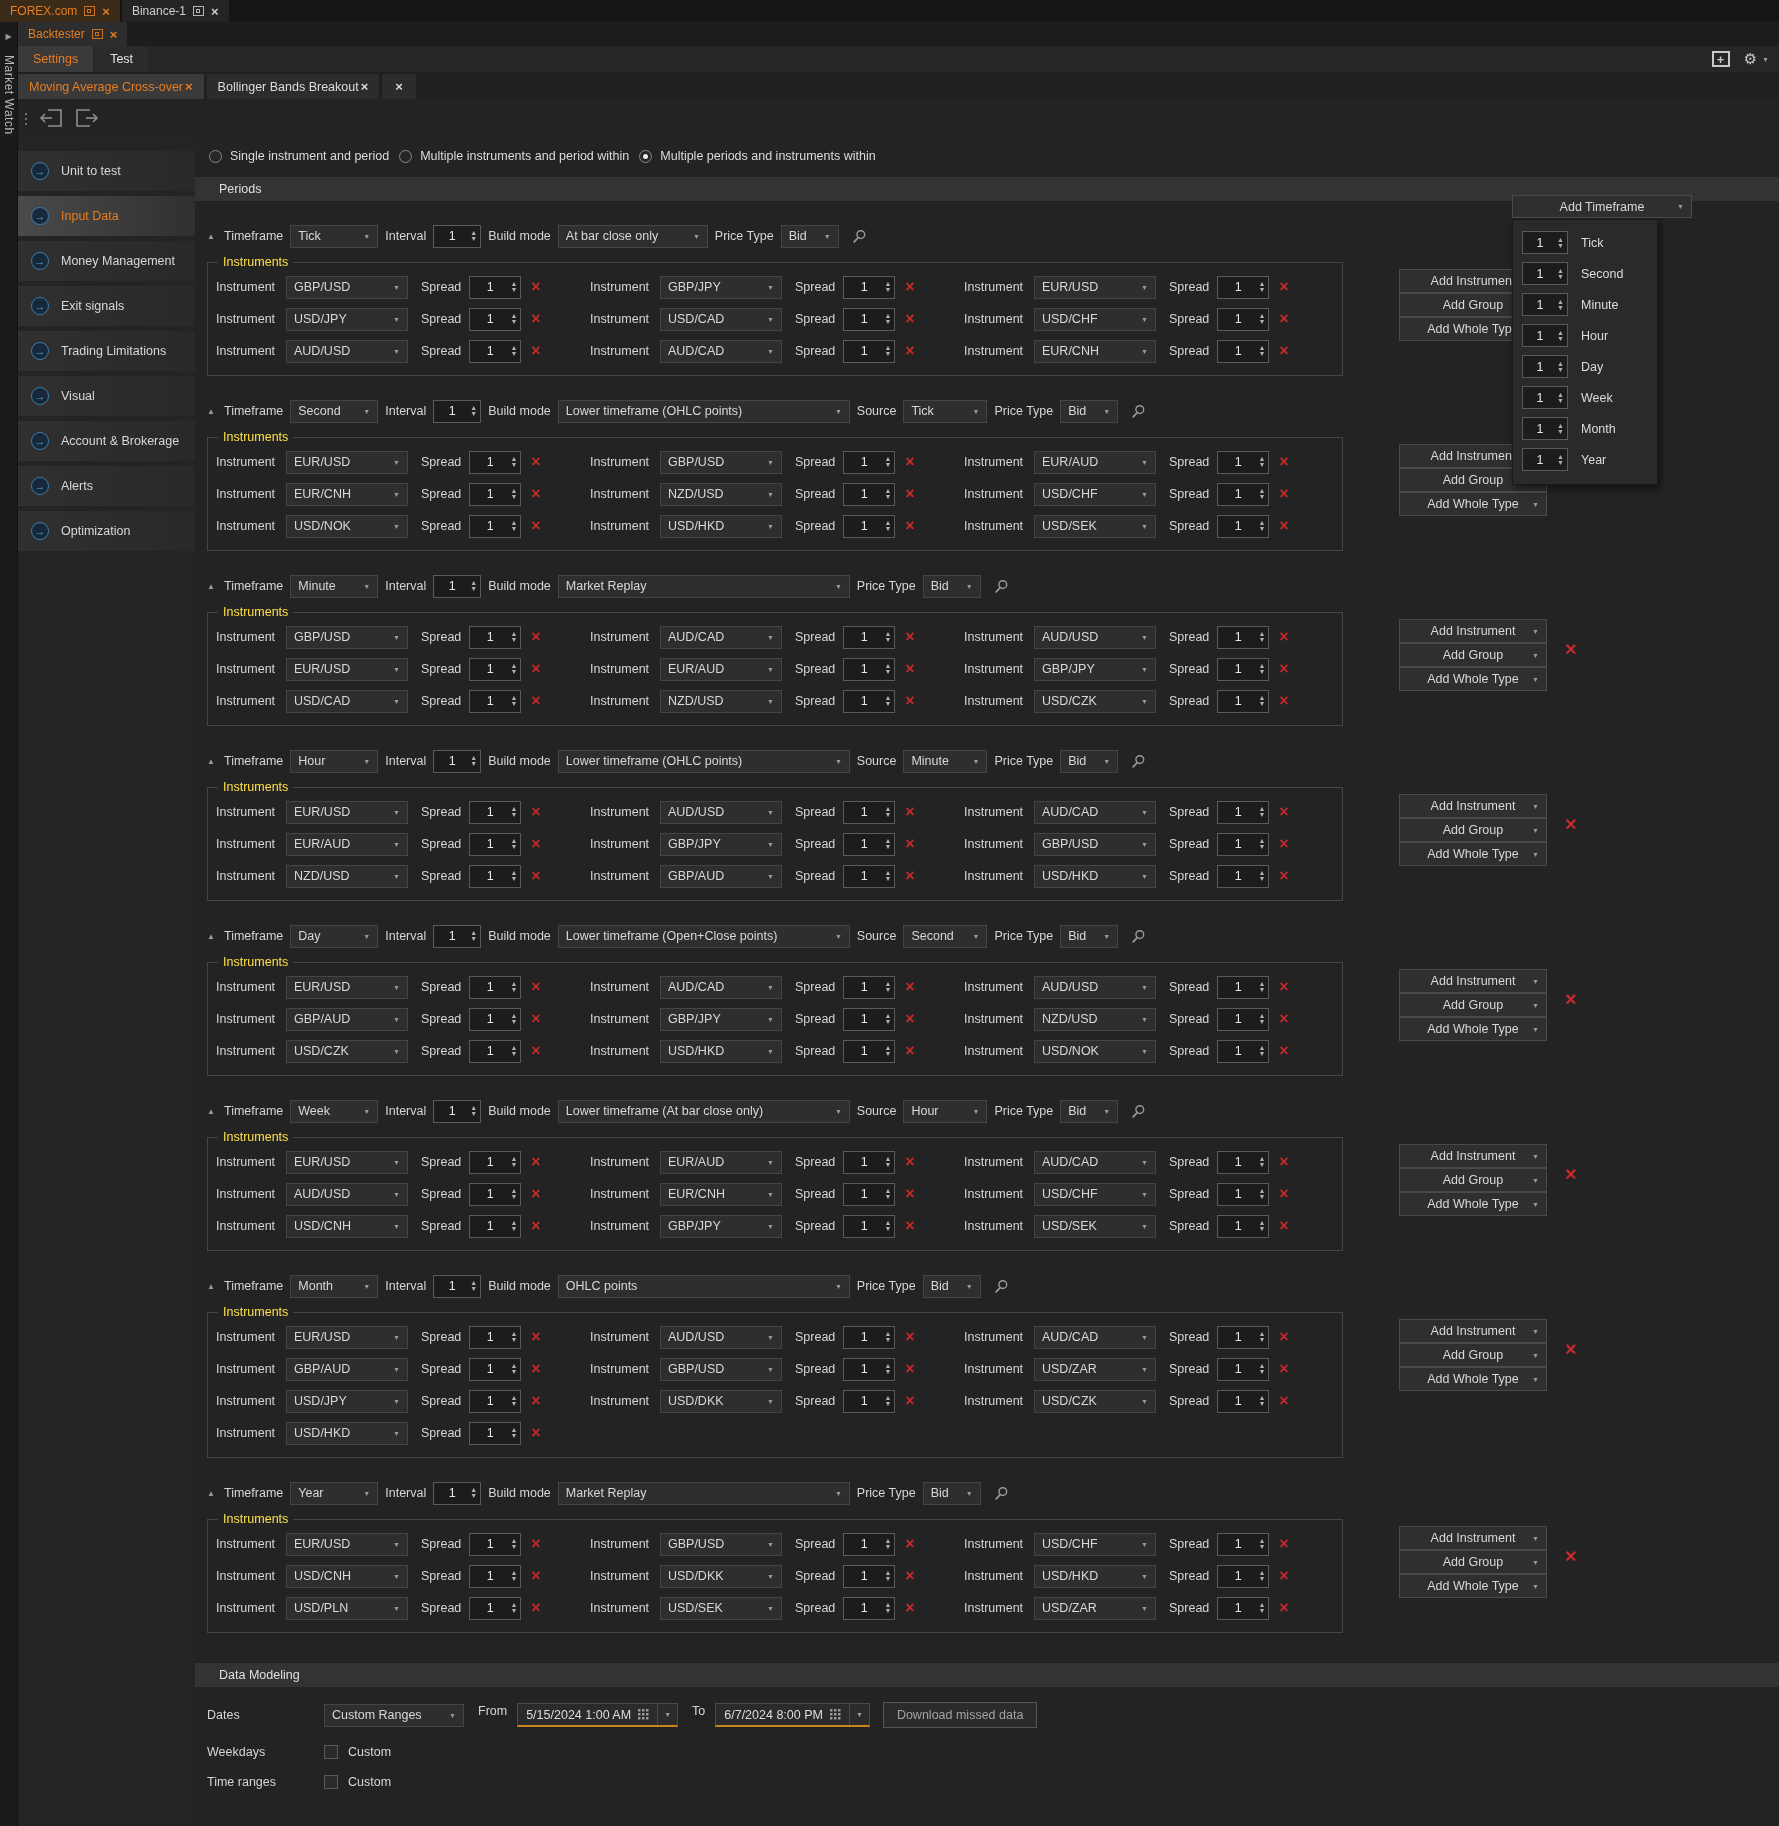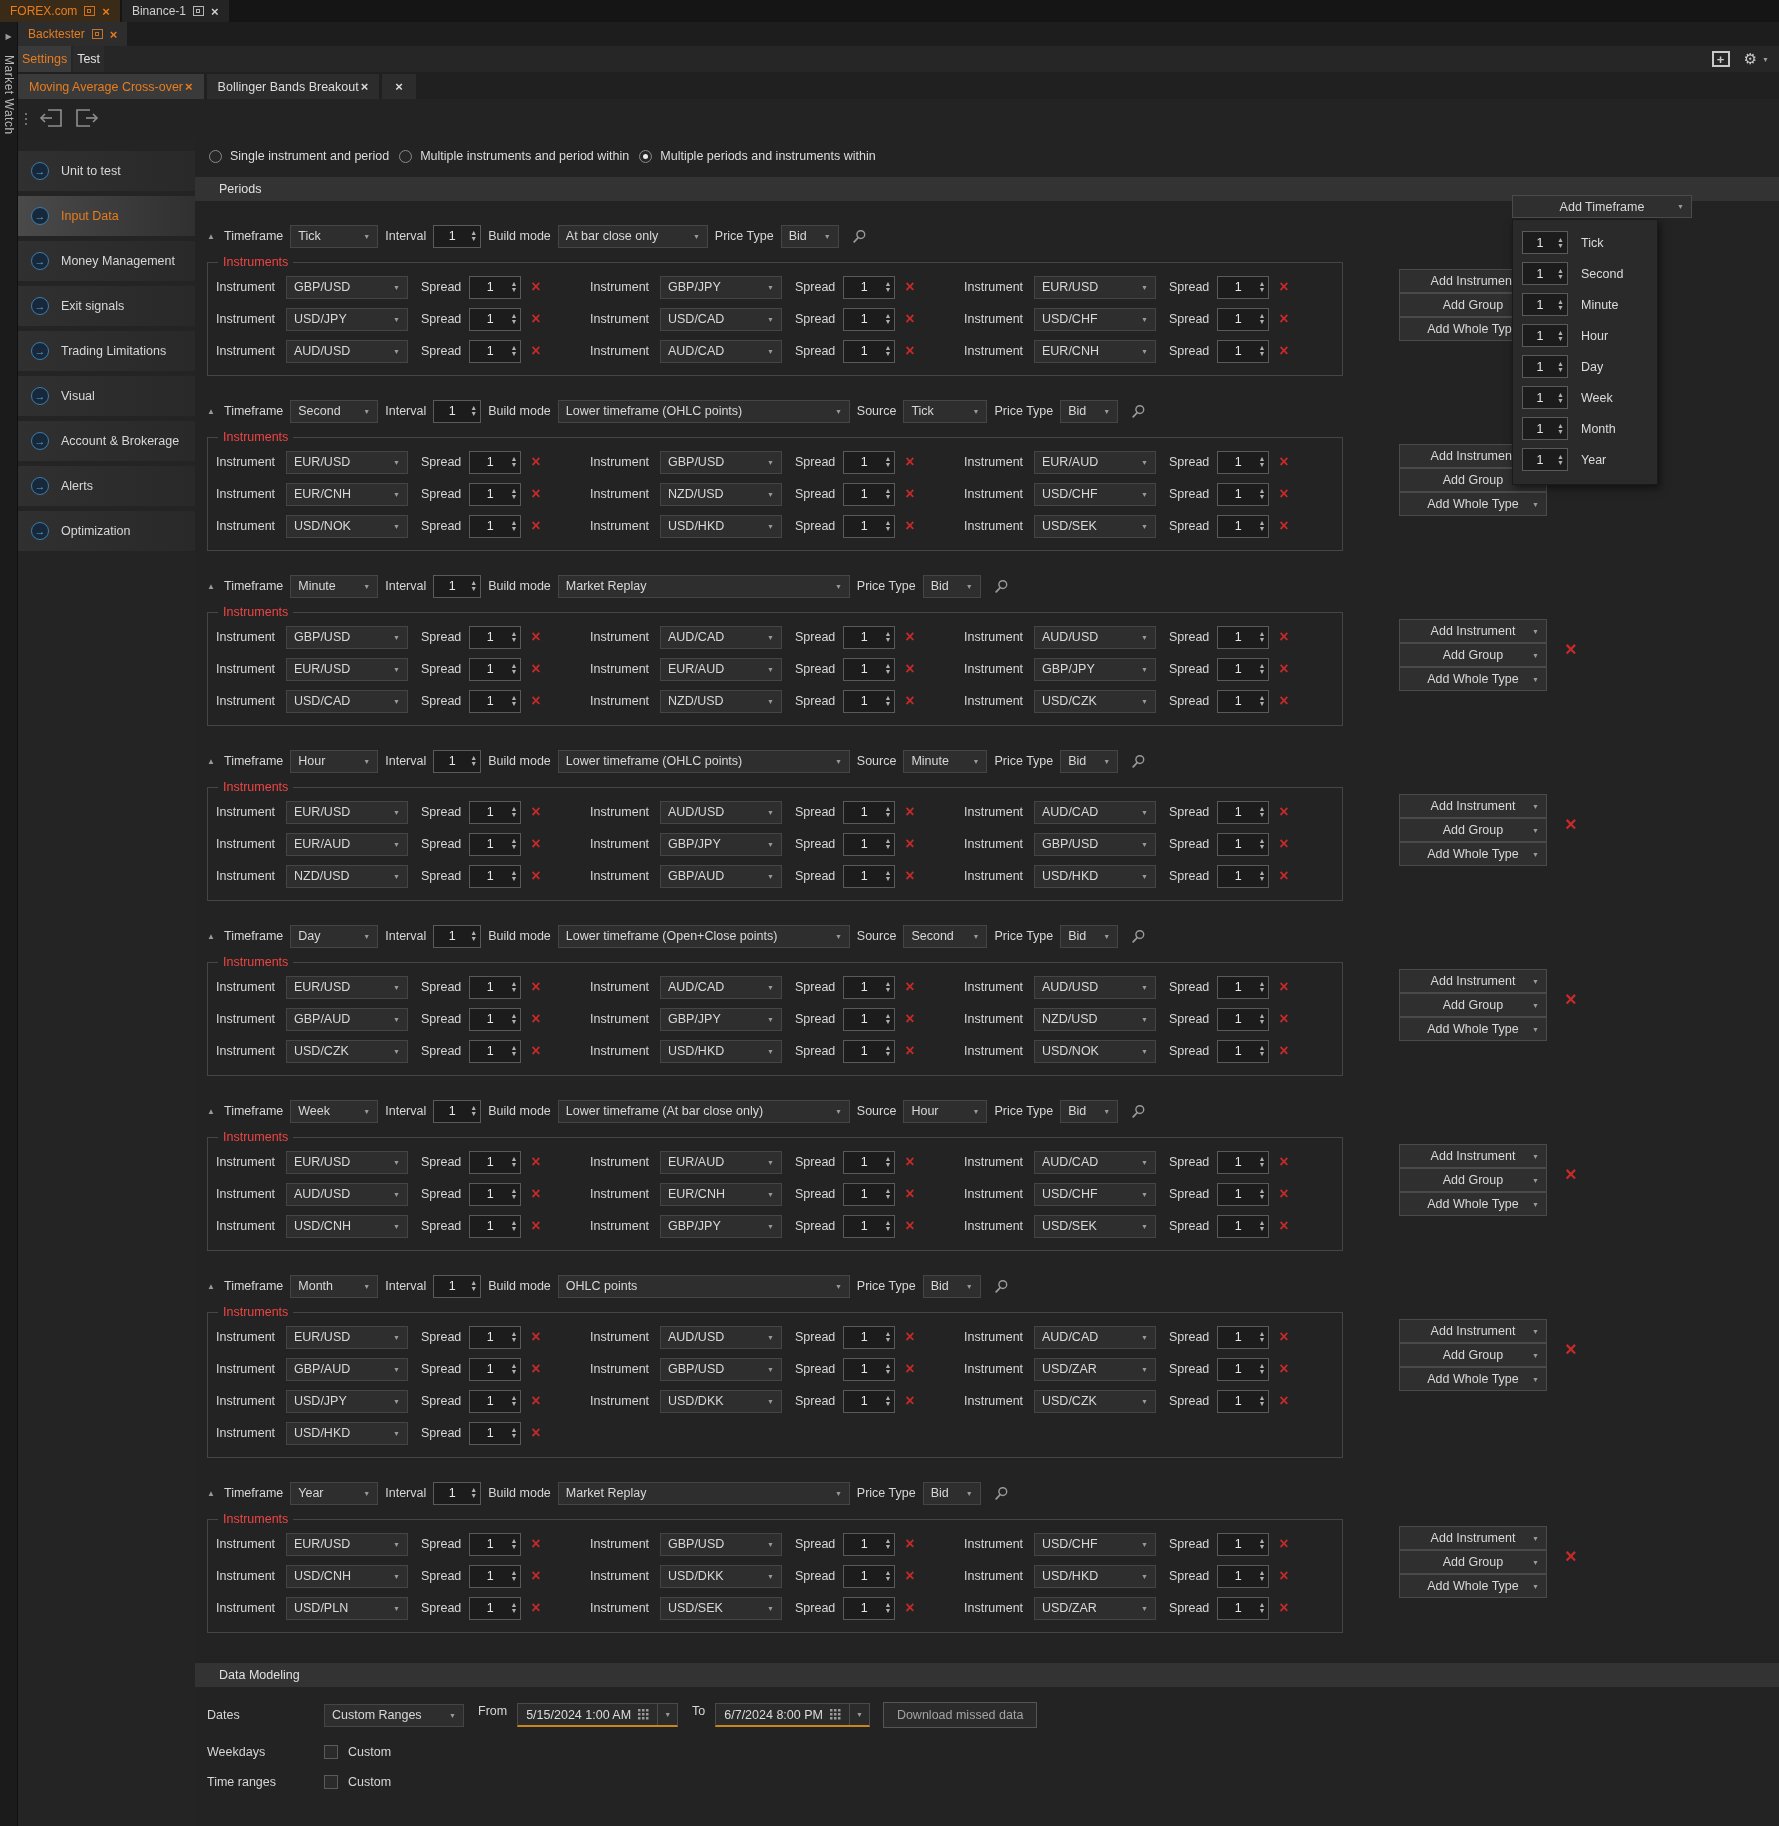--- a/index.html
+++ b/index.html
@@ -17,21 +17,21 @@
 
   .bodyrow{display:flex;height:1804px}
   .mw{width:18px;background:#1b1b1b;border-right:1px solid #101010;display:flex;flex-direction:column;align-items:center;padding-top:10px;flex-shrink:0}
   .mw .exp{color:#9a9a9a;font-size:8px;margin-bottom:14px}
   .mw .vtext{writing-mode:vertical-rl;color:#b8b8b8;font-size:12px;letter-spacing:.5px}
 
   .main{flex:1;display:flex;flex-direction:column;min-width:0}
   .row-bt{height:24px;background:#1d1d1d;display:flex}
   .ptab{display:flex;align-items:center;gap:7px;padding:0 10px;background:#2d2d2d;color:#e87d1e;font-size:12px}
   .row-set{height:26px;background:#262626;display:flex;align-items:stretch;position:relative}
-  .stab{display:flex;align-items:center;padding:0 4px;font-size:12.5px}
+  .stab{display:flex;align-items:center;padding:0 15px;font-size:12.5px}
   .stab.active{background:#3a3a3a;color:#e87d1e}
   .stab.plain{background:#2b2b2b;color:#e2e2e2;margin-left:2px}
   .corner{position:absolute;right:10px;top:0;height:100%;display:flex;align-items:center;gap:14px}
   .plusbox{width:18px;height:16px;border:2px solid #c9c9c9;color:#c9c9c9;display:flex;align-items:center;justify-content:center;font-size:13px;font-weight:bold;line-height:1}
   .gear{color:#c9c9c9;font-size:15px;display:flex;align-items:center;gap:5px}
   .tinyarr{font-size:7px;color:#9a9a9a}
   .row-str{height:27px;background:#202020;display:flex;align-items:flex-end}
   .gtab{height:25px;display:flex;align-items:center;gap:2px;padding:0 11px;font-size:12.5px}
   .gtab.active{background:#3a3a3a;color:#e87d1e}
   .gtab.inactive{background:#2c2c2c;color:#dcdcdc;margin-left:3px}
@@ -71,21 +71,21 @@
   .spin{width:48px}
   .spin.spin-sp{width:52px}
   .spin.spin-atf{width:46px}
   .spin-val{flex:1;text-align:center;font-size:12.5px;color:#e6e6e6}
   .spin-arr{display:flex;flex-direction:column;justify-content:center;padding-right:3px}
   .spin-arr span{font-size:7px;line-height:6px;color:#b0b0b0}
   .search{margin-left:6px;display:flex;align-items:center}
 
   .tf-row{display:flex;align-items:flex-start}
   fieldset.inst{width:1136px;border:1px solid #454545;margin-top:6px;padding:2px 0 8px 8px;background:transparent}
-  fieldset.inst legend{font-size:12.5px;color:#ef4444;padding:0 5px;margin-left:2px}
+  fieldset.inst legend{font-size:12.5px;color:#fde047;padding:0 5px;margin-left:2px}
   .irow{display:flex;align-items:center;height:32px}
   .icell{display:flex;align-items:center;width:374px}
   .clbl{width:70px;font-size:12.5px;color:#d6d6d6}
   .dd-inst{width:122px}
   .slbl{margin:0 8px 0 13px;font-size:12.5px;color:#d6d6d6}
   .xdel{color:#c62a2a;font-weight:bold;font-size:16px;margin-left:10px;line-height:1}
   .addcol{display:flex;flex-direction:column;margin-left:56px;margin-top:20px}
   .addbtn{width:148px;height:24px;background:#2f2f2f;border:1px solid #4a4a4a;display:flex;align-items:center;justify-content:center;position:relative;font-size:12.5px;color:#d8d8d8}
   .addbtn .dd-arr{position:absolute;right:7px}
   .blockx{font-size:20px;color:#c62a2a;font-weight:bold;margin:40px 0 0 18px;line-height:1}

